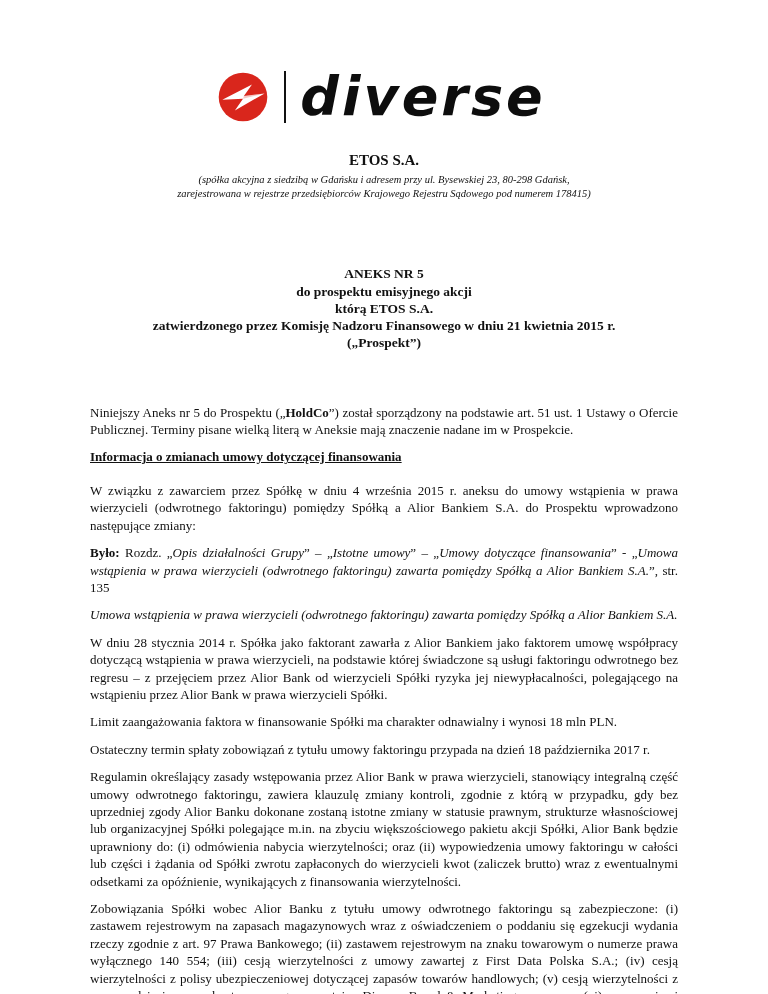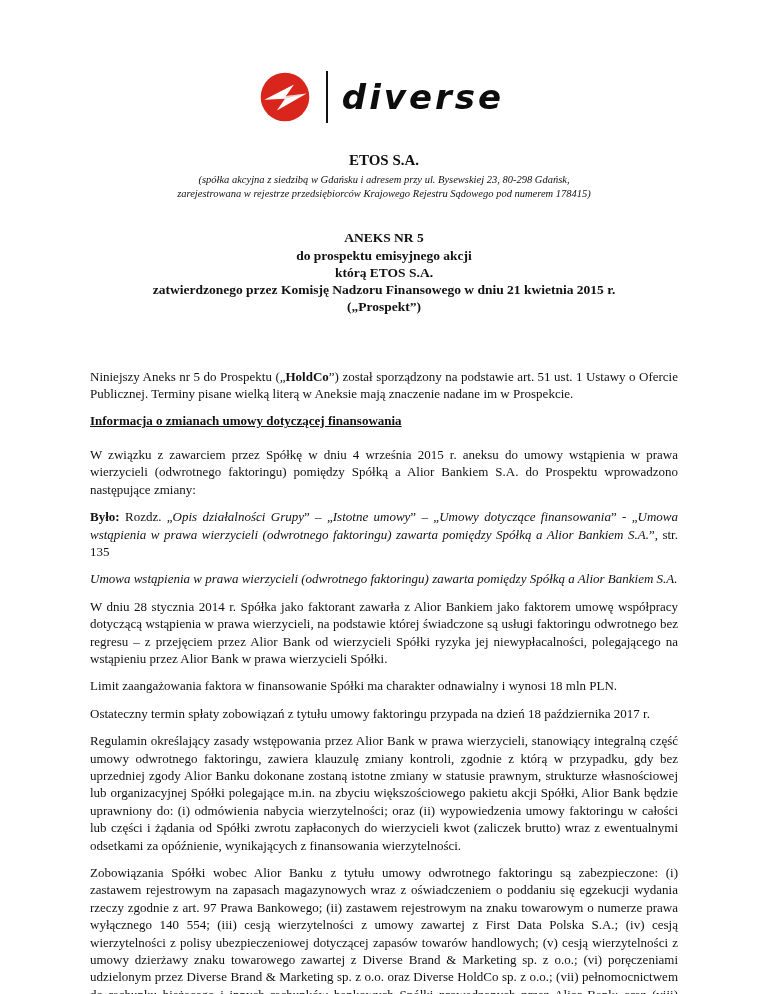--- a/index.html
+++ b/index.html
@@ -24,39 +24,39 @@
   .logo-icon svg { display: block; }
   .logo-divider {
     width: 2px;
     height: 52px;
     background: #111111;
   }
   .logo-wordmark {
     font-family: "DejaVu Sans", sans-serif;
     font-weight: 800;
     font-style: italic;
-    font-size: 34px;
+    font-size: 54px;
     letter-spacing: 3px;
     color: #0d0d0d;
     line-height: 1;
     padding-right: 6px;
   }
   
   .company-name {
     text-align: center;
     font-weight: bold;
     font-size: 15px;
     margin-bottom: 4px;
   }
   .company-details {
     text-align: center;
     font-style: italic;
     font-size: 10.5px;
     line-height: 1.35;
-    margin-bottom: 28px;
+    margin-bottom: 64px;
   }
   
   .annex-title {
     text-align: center;
     font-weight: bold;
     font-size: 13.5px;
     line-height: 1.28;
     margin-bottom: 52px;
   }
   

